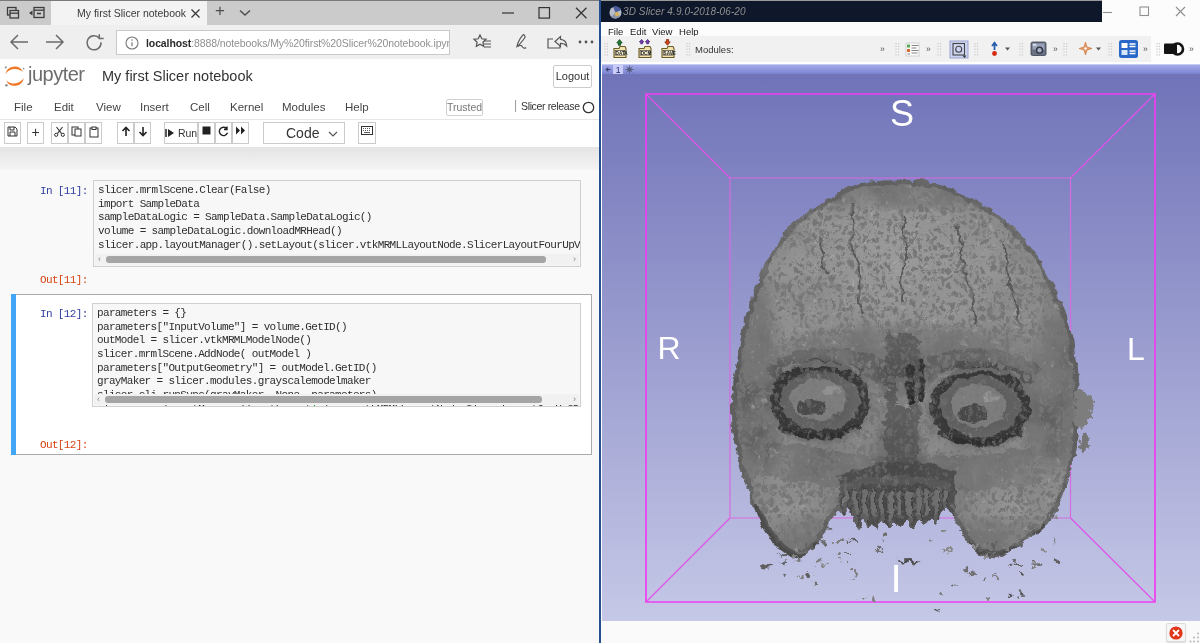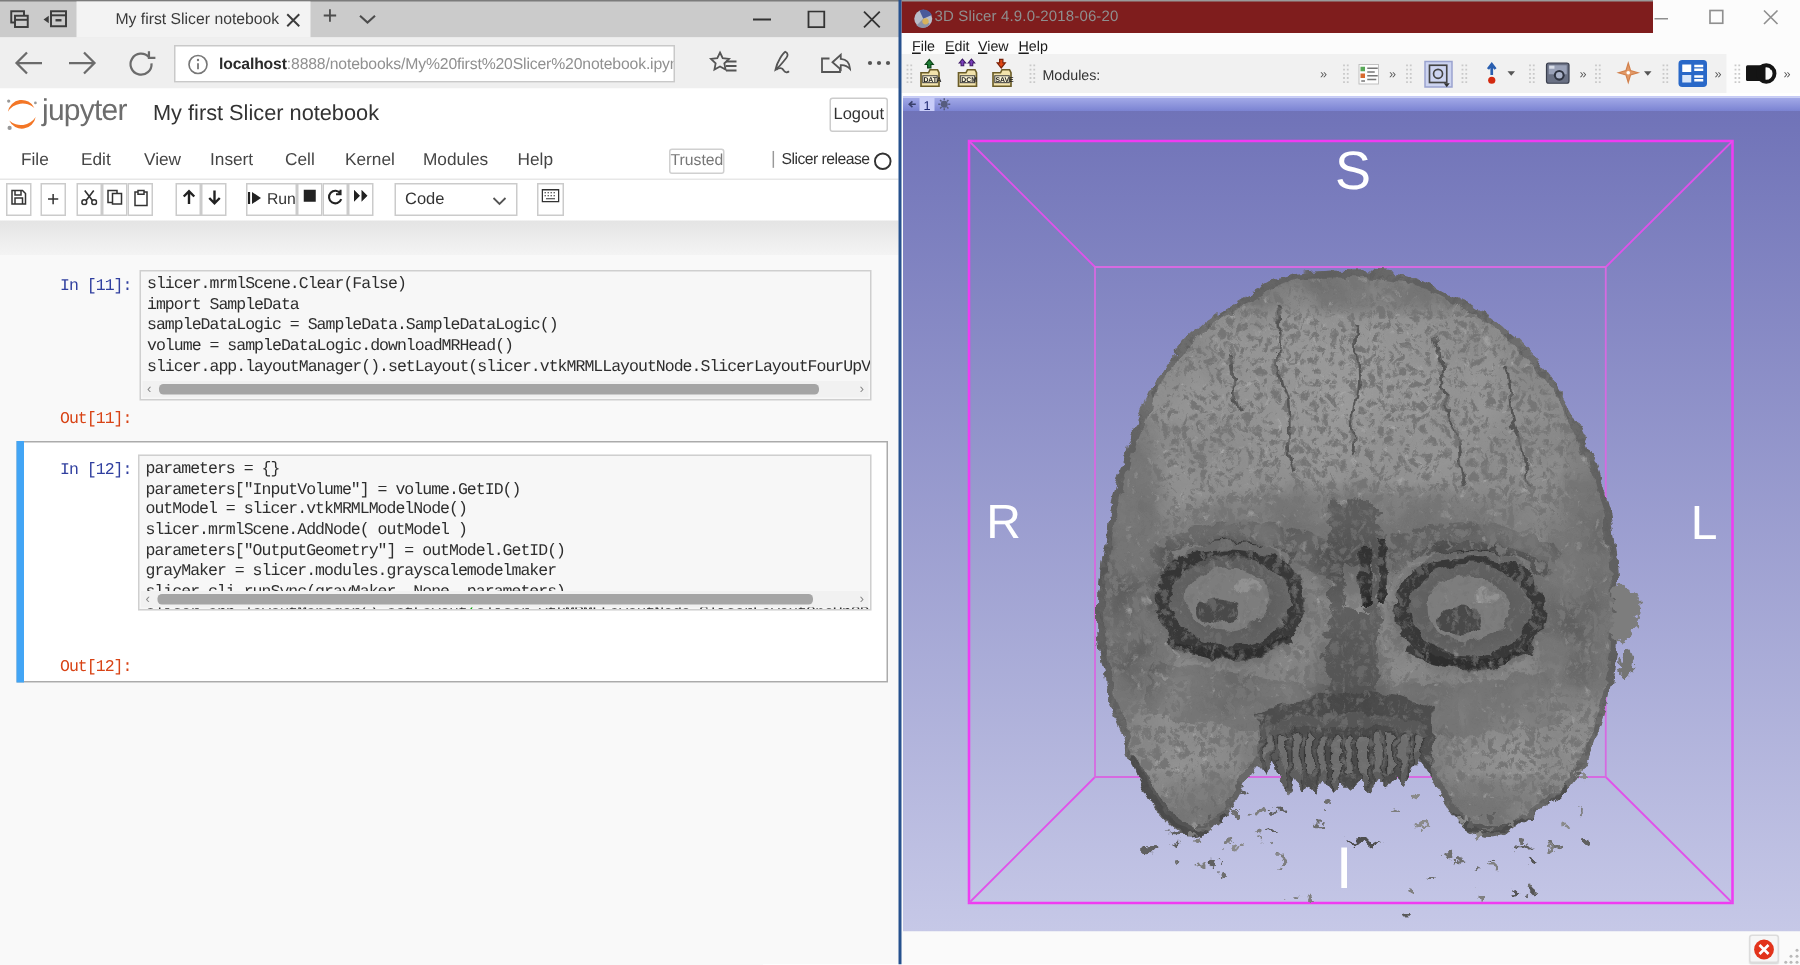--- a/index.html
+++ b/index.html
@@ -49,22 +49,22 @@
     font-size:11px; line-height:13.66px; letter-spacing:-0.65px; color:#2e2e2e; white-space:pre; }
   .hsb { position:absolute; left:1px; bottom:1px; height:11px; background:#f1f1f1; }
   .hsb .thumb { position:absolute; left:11px; top:2px; height:7px; background:#a5a5a5; border-radius:3px; }
   .hsb .ar { position:absolute; top:0px; font-size:9px; color:#888; }
   #cell2box { position:absolute; left:11px; top:294px; width:581px; height:161px;
     border:1px solid #ababab; background:#fff; }
   #cell2bar { position:absolute; left:11px; top:294px; width:5px; height:161px; background:#42a5f5; }
   
   #slicer { position:absolute; left:601px; top:0; width:599px; height:643px; background:#fcfcfc; }
   #sl-border { position:absolute; left:599px; top:0; width:2px; height:643px; background:#26518e; z-index:49; }
-  #sl-title { position:absolute; left:0; top:0; width:501px; height:22px; background:#7f1d1d;
-    border-top:1px solid #9a9a9a; }
+  #sl-title { position:absolute; left:0; top:0; width:501px; height:22px; background:#0f172a;
+    border-top:1px solid #9a9a9a;font-style:italic; }
   #sl-title .txt { position:absolute; left:22px; top:5px; font-size:10px; color:#8f8f8f; letter-spacing:0.1px; }
   #sl-menu { position:absolute; left:0; top:22px; width:599px; height:14px; font-size:9.5px; color:#1a1a1a; }
   #sl-menu span { position:absolute; top:0; }
   #sl-menu u { text-decoration:underline; }
   #sl-tool { position:absolute; left:0; top:36px; width:550px; height:26px; background:#f1f1f1; }
   #sl-strip { position:absolute; left:0; top:62px; width:599px; height:2px; background:#fff; }
   #vcbar { position:absolute; left:1px; top:64px; width:598px; height:10px;
     background:linear-gradient(#a3aae8,#7b83d2); border-top:1px solid #c6cbf5; }
   #viewport { position:absolute; left:1px; top:74px; width:598px; height:547px;
     background:linear-gradient(#7073b8,#c6c8e7); }
@@ -217,21 +217,21 @@
       <div class="jbtn" style="left:215px;width:17px">
           <svg width="11" height="11" viewBox="0 0 11 11">
             <path d="M9 3 A4.2 4.2 0 1 0 9.5 6.8 M9 0.5 v3 h-3" stroke="#222" stroke-width="1.4" fill="none"></path>
           </svg>
         </div>
       <div class="jbtn" style="left:232px;width:17px">
           <svg width="11" height="9" viewBox="0 0 11 9">
             <path d="M1 0.5 l4 4 -4 4z M6 0.5 l4 4 -4 4z" fill="#222"></path>
           </svg>
         </div>
-      <div class="jbtn" style="left:263px;width:82px;text-align:left"><span style="font-size:11px;color:#333;margin-left:6px;line-height:21px;display:inline-block">Code</span>
+      <div class="jbtn" style="left:263px;width:82px;text-align:left"><span style="font-size:14px;color:#333;margin-left:22px;line-height:21px;display:inline-block">Code</span>
         <svg class="abs" style="right:6px;top:8px;margin:0" width="10" height="7" viewBox="0 0 10 7">
             <path d="M1 1 l4 4 4 -4" stroke="#555" stroke-width="1.2" fill="none"></path>
           </svg></div>
       <div class="jbtn" style="left:358px;width:18px">
           <svg width="12" height="9" viewBox="0 0 12 9">
             <rect x="0.5" y="0.5" width="11" height="8" fill="none" stroke="#333"></rect>
             <path d="M2 2.5h1M4 2.5h1M6 2.5h1M8 2.5h1M2 4.5h1M4 4.5h1M6 4.5h1M8 4.5h1M3 6.5h6" stroke="#333" stroke-width="0.8"></path>
           </svg>
         </div>
     </div>

